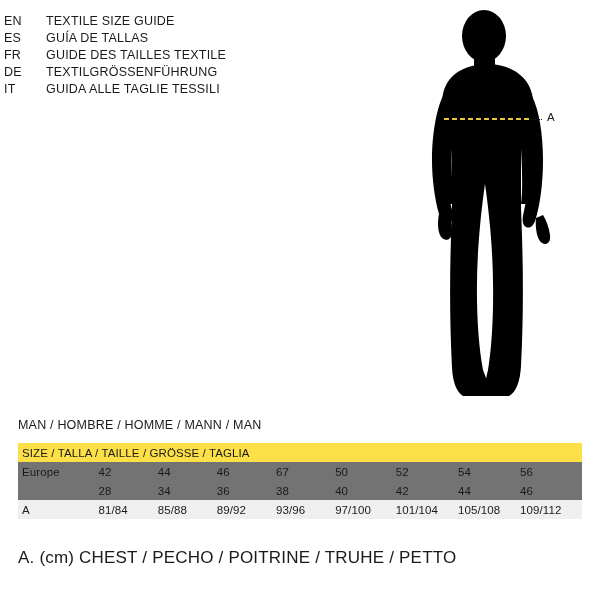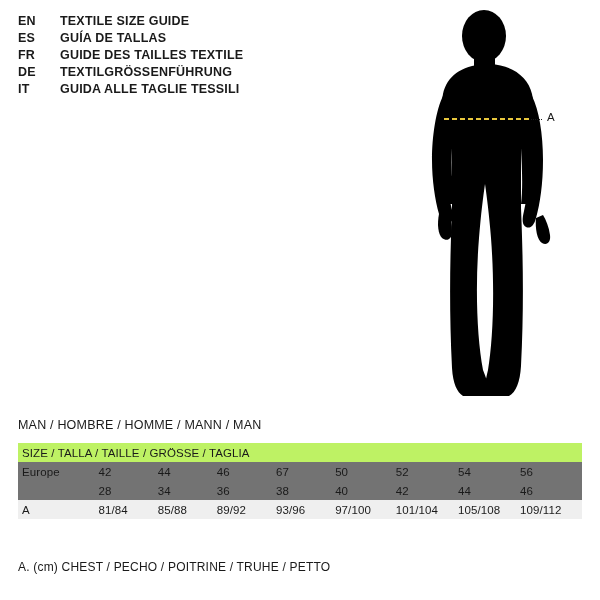--- a/index.html
+++ b/index.html
@@ -18,24 +18,23 @@
   .page {
     position: relative;
     width: 600px;
     height: 600px;
     box-sizing: border-box;
   }
 
   
   .lang-block {
     position: absolute;
-    left: 18px;
+    left: 4px;
     top: 14px;
     width: 370px;
-    font-weight: bold;
   }
   .lang-row {
     display: flex;
     align-items: baseline;
     height: 17px;
     font-size: 12.5px;
     letter-spacing: 0.2px;
   }
   .lang-code {
     width: 42px;
@@ -103,21 +102,21 @@
     border-collapse: collapse;
     font-size: 11.5px;
   }
   table.size-table td {
     padding: 0;
     height: 19px;
     vertical-align: middle;
     letter-spacing: .1px;
   }
   .row-head td {
-    background: #bef264;
+    background: #fde047;
     font-size: 11.5px;
   }
   .row-a td,
   .row-c td {
     background: #737373;
   }
   .row-b td,
   .row-d td {
     background: #efefef;
   }
@@ -125,22 +124,22 @@
     width: 88px;
     padding-left: 4px !important;
   }
   .cell {
     width: 68px;
     text-align: left;
   }
   .foot-note {
     position: absolute;
     left: 18px;
-    top: 560px;
-    font-size: 12px;
+    top: 548px;
+    font-size: 17px;
     letter-spacing: .2px;
   }
 </style>
 </head>
 <body>
 
 <div class="page">
 
   <div class="lang-block">
     <div class="lang-row">

